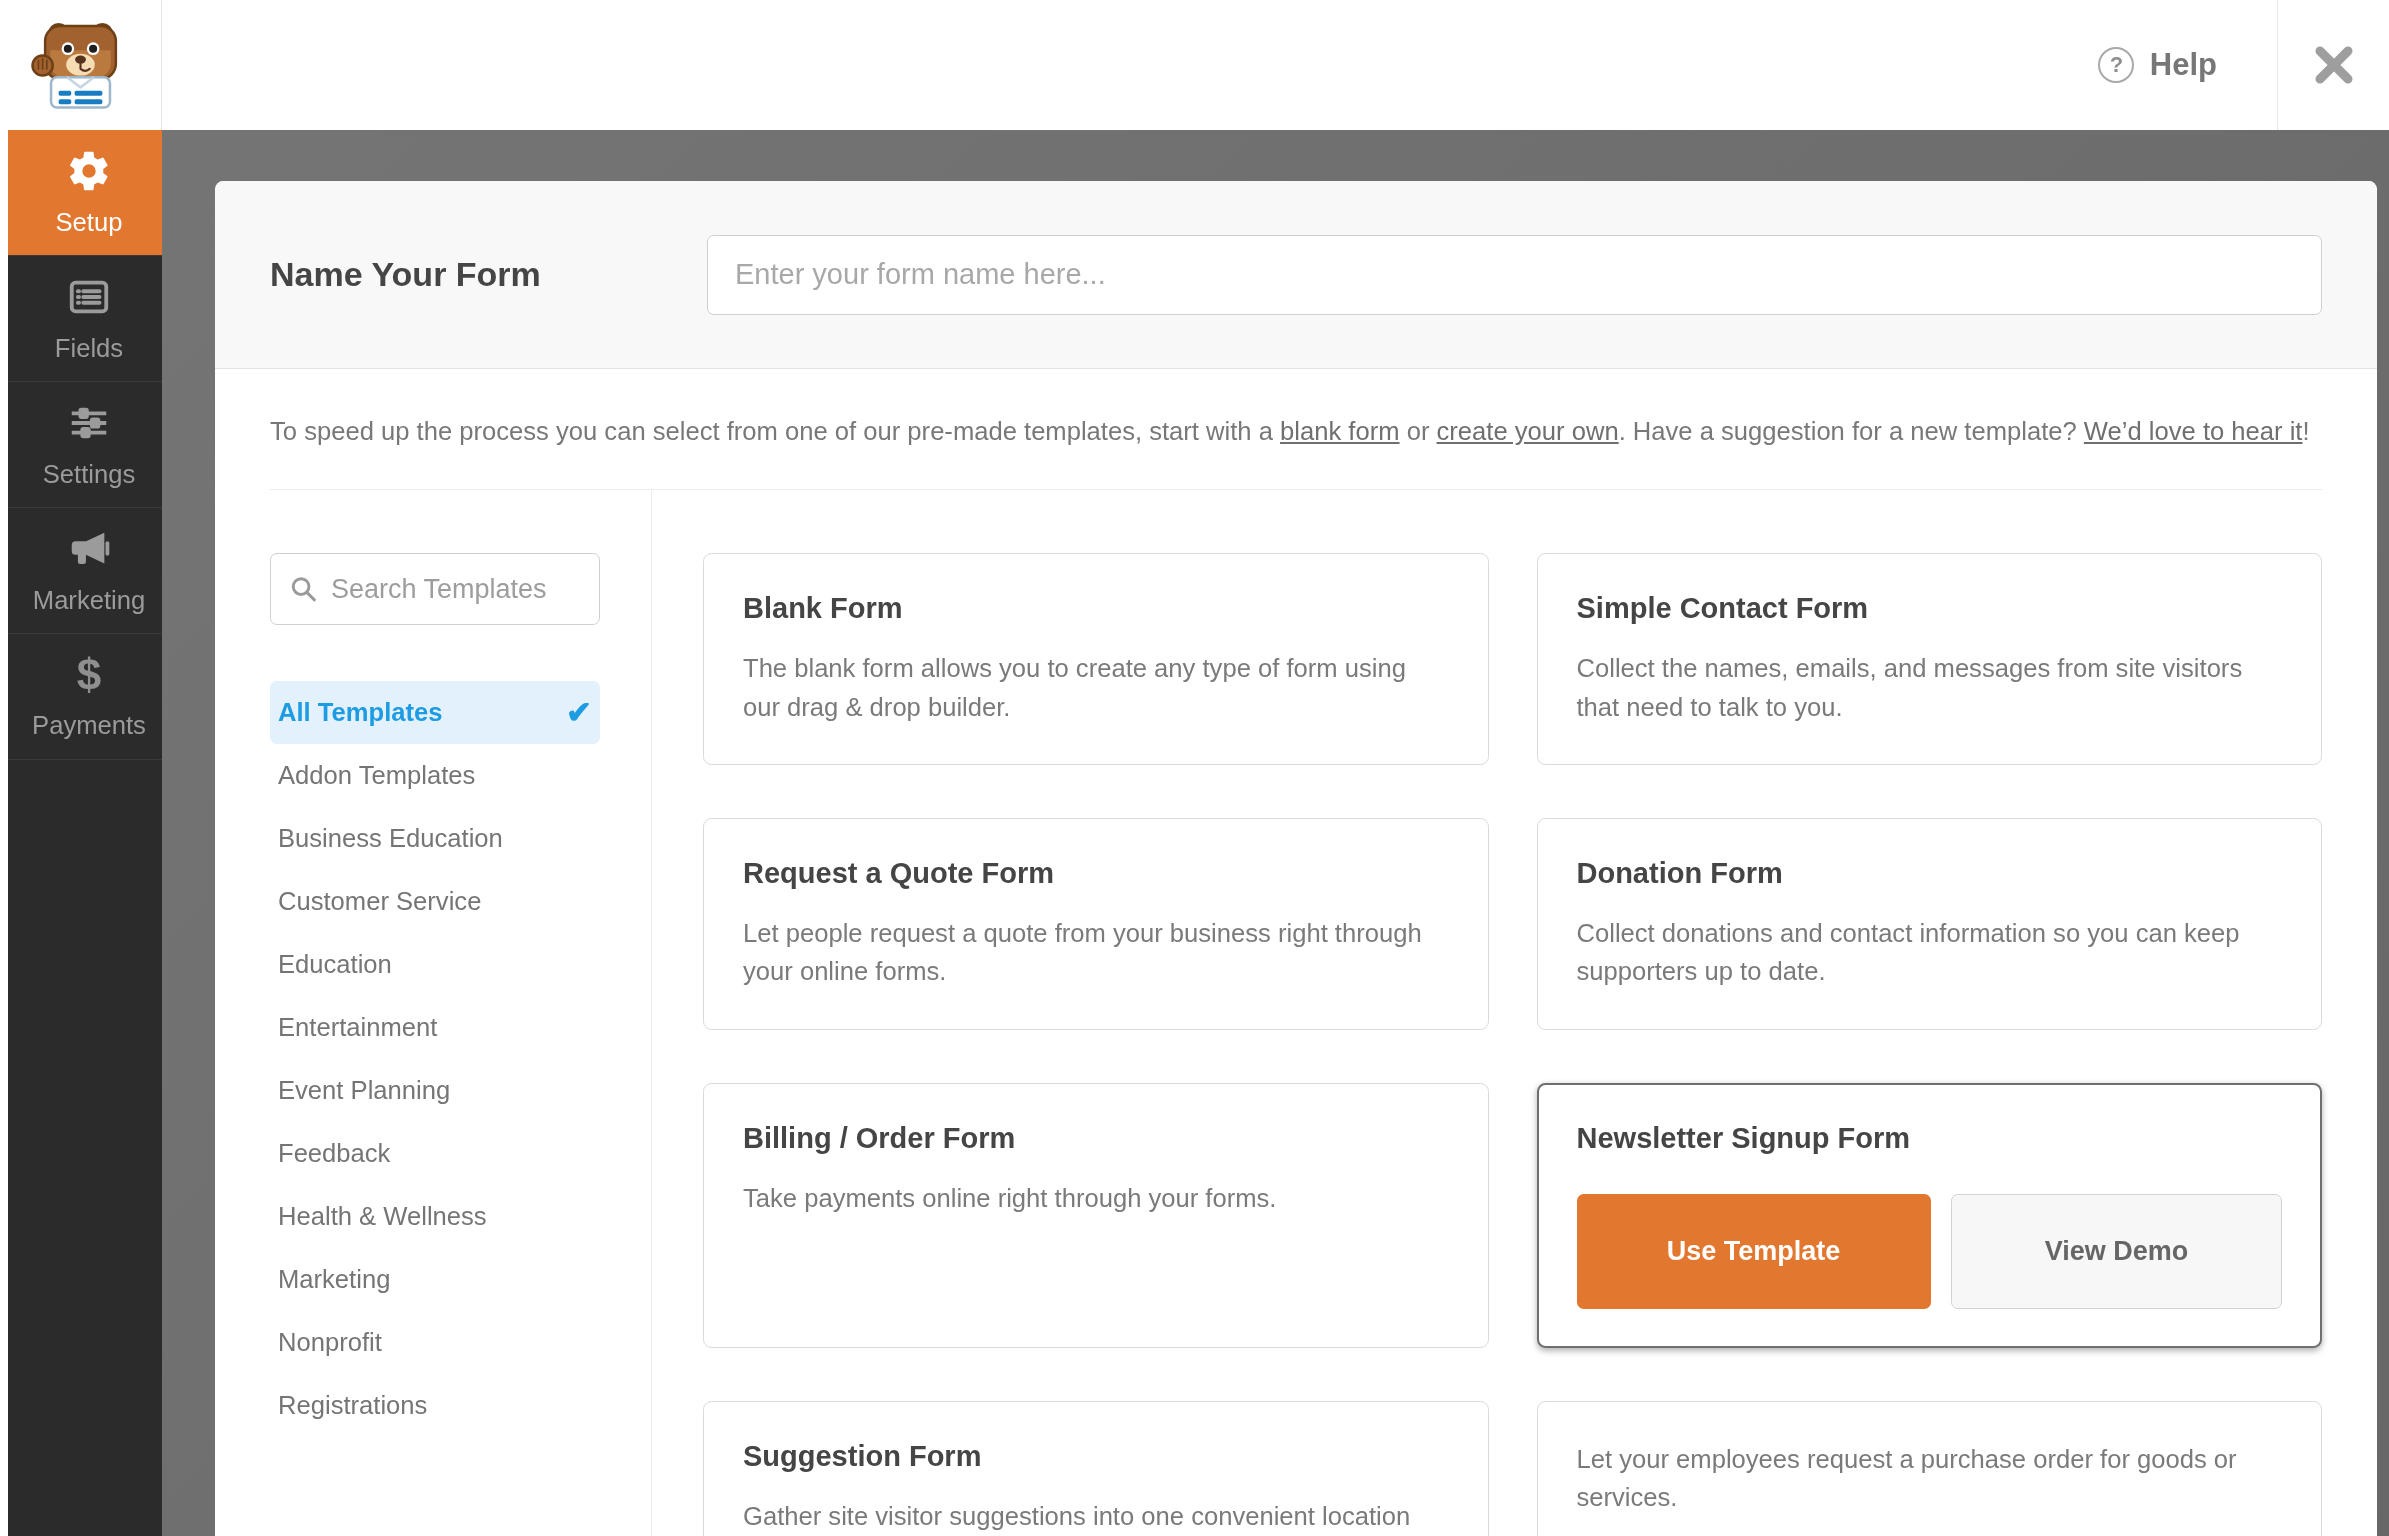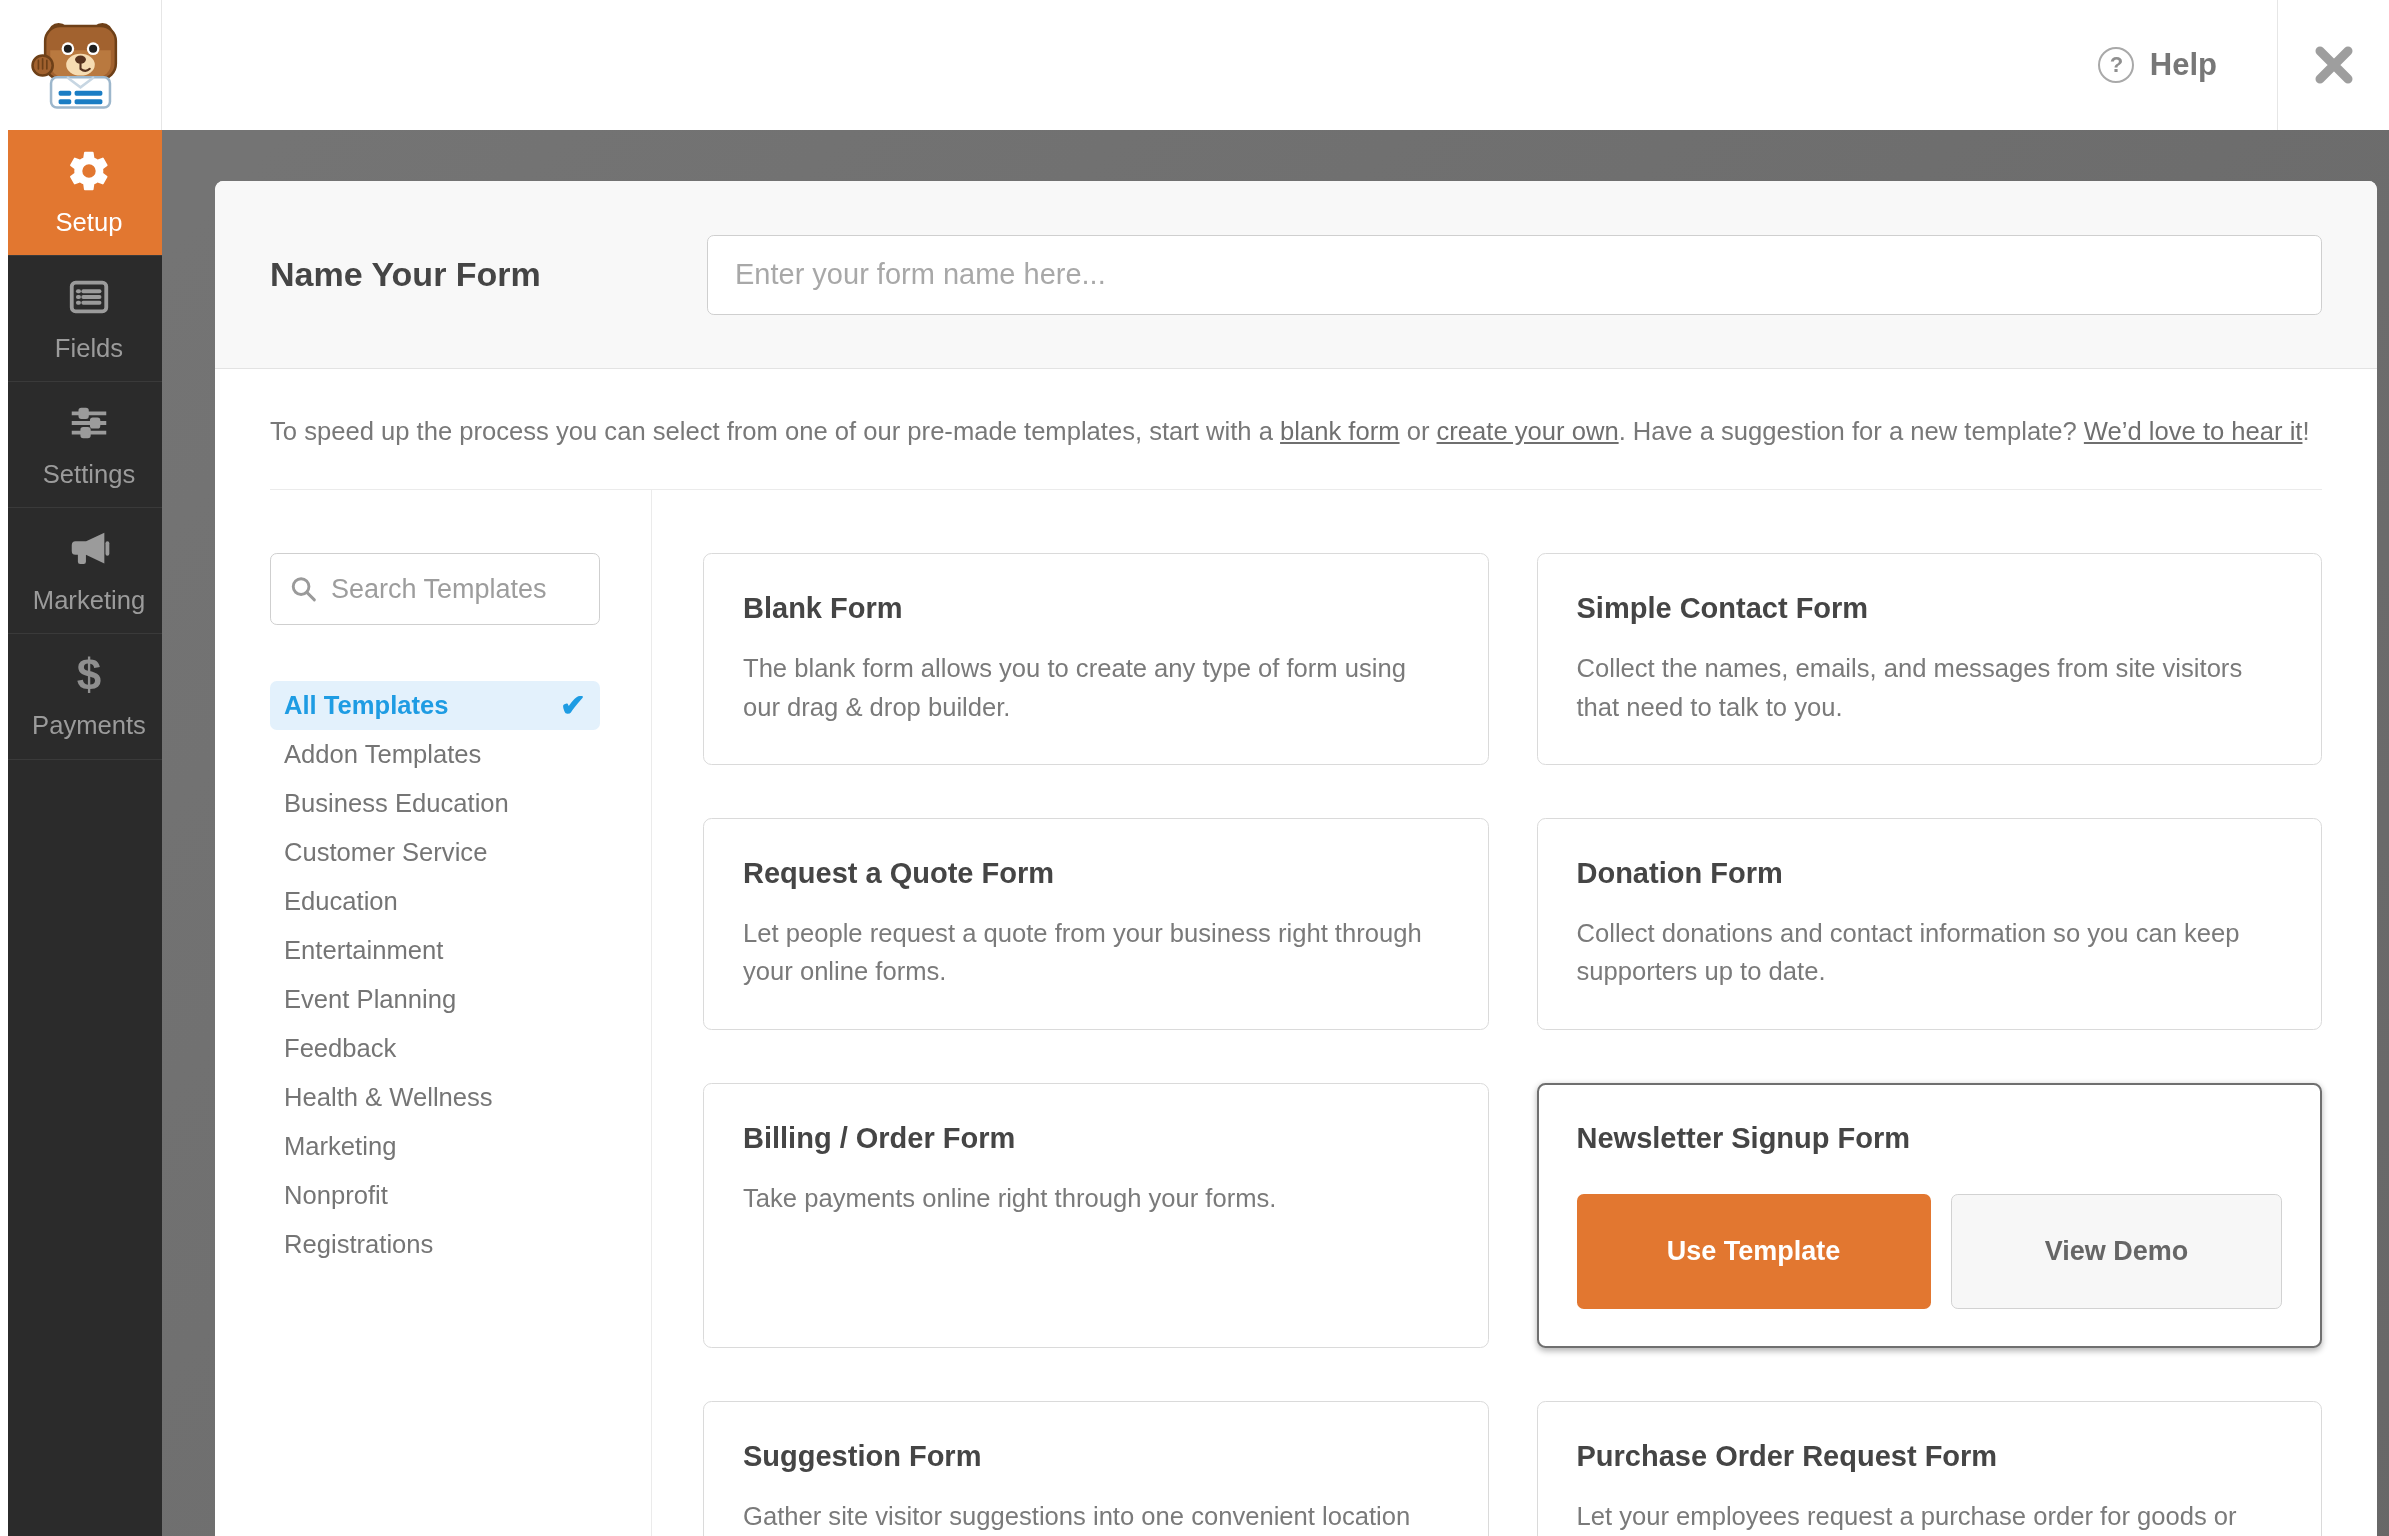--- a/index.html
+++ b/index.html
@@ -46,21 +46,21 @@
   .columns { display:flex; border-top:1.7px solid #ebebeb; align-items:stretch; }
   .left-col { width:382px; flex:none; padding:63px 51px 68px 0; border-right:1.7px solid #ebebeb; }
   .right-col { flex:1; padding:63px 0 68px 51px; }
 
   .search-box { position:relative; }
   .search-input { width:100%; height:72px; border:1.7px solid #cfcfcf; border-radius:6.8px; padding:0 17px 0 60px; font-size:27px; color:#444; outline:none; font-family:"Liberation Sans", sans-serif; }
   .search-input::placeholder { color:#9d9d9d; }
   .search-icon { position:absolute; left:19px; top:50%; transform:translateY(-50%); width:29px; height:29px; color:#9a9a9a; }
 
   .cat-list { margin-top:56px; display:flex; flex-direction:column; }
-  .cat { height:49px; display:flex; align-items:center; padding:0 14px; font-size:25.6px; color:#757575; border-radius:6.8px; cursor:pointer; }
+  .cat { height:63px; display:flex; align-items:center; padding:0 8px; font-size:25.6px; color:#757575; border-radius:6.8px; cursor:pointer; }
   .cat.active { background:#e3f1fc; color:#1e9ce3; font-weight:700; justify-content:space-between; }
   .cat .check { color:#1e9ce3; font-size:31px; line-height:1; }
 
   .grid { display:grid; grid-template-columns:1fr 1fr; gap:53px 48px; }
   .card { border:1.7px solid #dadada; border-radius:8.5px; padding:38px 39px; background:#fff; cursor:pointer; }
   .card h3 { margin:0 0 24px; font-size:29px; font-weight:700; color:#454545; }
   .card p { margin:0; font-size:25.6px; color:#7a7a7a; line-height:1.5; }
   .card.selected { border:2.6px solid #6f6f6f; box-shadow:0 2.6px 6.8px rgba(0,0,0,.3); padding:37px 38px; }
   .btn-row { display:flex; gap:20.5px; margin-top:39px; }
   .btn { height:115px; display:flex; align-items:center; justify-content:center; font-size:27px; font-weight:700; border-radius:6.8px; cursor:pointer; }
@@ -251,21 +251,20 @@
                 <button class="btn btn-secondary">View Demo</button>
               </div>
             </div>
 
             <div class="card">
               <h3>Suggestion Form</h3>
               <p>Gather site visitor suggestions into one convenient location and use them to make data-driven decisions and grow your</p>
             </div>
 
             <div class="card">
-              <h3>Purchase Order Request Form</h3>
               <p>Let your employees request a purchase order for goods or services.</p>
             </div>
 
           </div>
         </div>
 
       </div>
     </div>
 
   </div>

